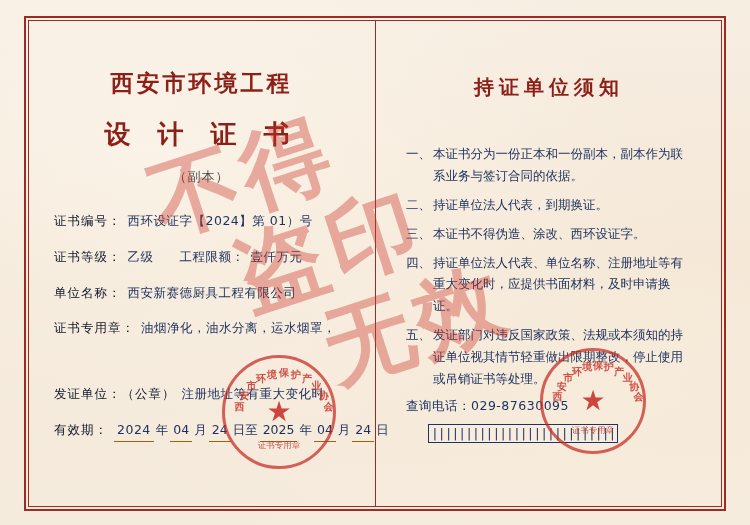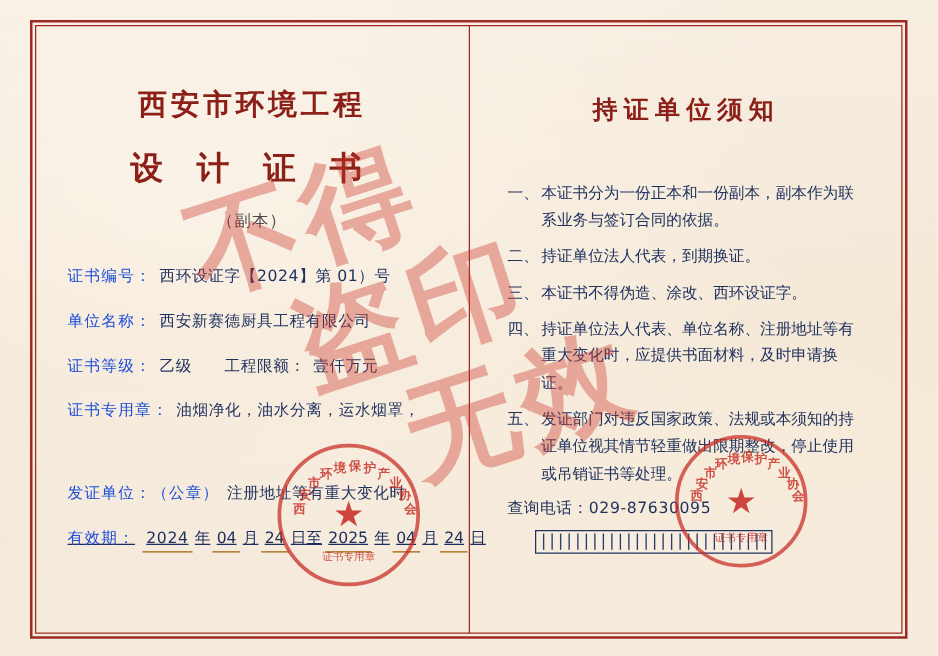--- a/index.html
+++ b/index.html
@@ -99,21 +99,21 @@
     font-size: 12.5px;
     font-family: "DejaVu Sans", sans-serif;
   }
   .field-row {
     display: flex;
     align-items: flex-start;
     margin-bottom: 17px;
     line-height: 1.5;
   }
   .field-label {
-    color: #1d4ed8;
+    color: #0f172a;
     white-space: nowrap;
     letter-spacing: 1px;
   }
   .field-value {
     color: #20335f;
     margin-left: 6px;
     letter-spacing: 0.5px;
   }
   .field-value.second {
     margin-left: 26px;
@@ -126,21 +126,20 @@
   .field-multiline div {
     margin-bottom: 5px;
     text-align: center;
   }
   .issuer-row {
     margin-top: 42px;
   }
   .date-row {
     margin-top: 6px;
     white-space: nowrap;
-    text-decoration: underline;
   }
   .date-row .seg {
     margin-right: 2px;
   }
   .date-underline {
     border-bottom: 1px solid #a16207;
     padding: 0 3px 1px 3px;
   }
 
   
@@ -303,28 +302,28 @@
       <div class="title-line2">设 计 证 书</div>
       <div class="title-sub">（副本）</div>
     </div>
 
     <div class="fields">
       <div class="field-row">
         <span class="field-label">证书编号：</span>
         <span class="field-value">西环设证字【2024】第 01）号</span>
       </div>
       <div class="field-row">
-        <span class="field-label">单位名称：</span>
-        <span class="field-value">西安新赛德厨具工程有限公司</span>
-      </div>
-      <div class="field-row">
         <span class="field-label">证书等级：</span>
         <span class="field-value">乙级</span>
         <span class="field-label field-value second">工程限额：</span>
         <span class="field-value">壹仟万元</span>
+      </div>
+      <div class="field-row">
+        <span class="field-label">单位名称：</span>
+        <span class="field-value">西安新赛德厨具工程有限公司</span>
       </div>
       <div class="field-row">
         <span class="field-label">证书专用章：</span>
         <span class="field-multiline">
           <div>油烟净化，油水分离，运水烟罩，</div>
         </span>
       </div>
 
       <div class="field-row issuer-row">
         <span class="field-label">发证单位：（公章）</span>

